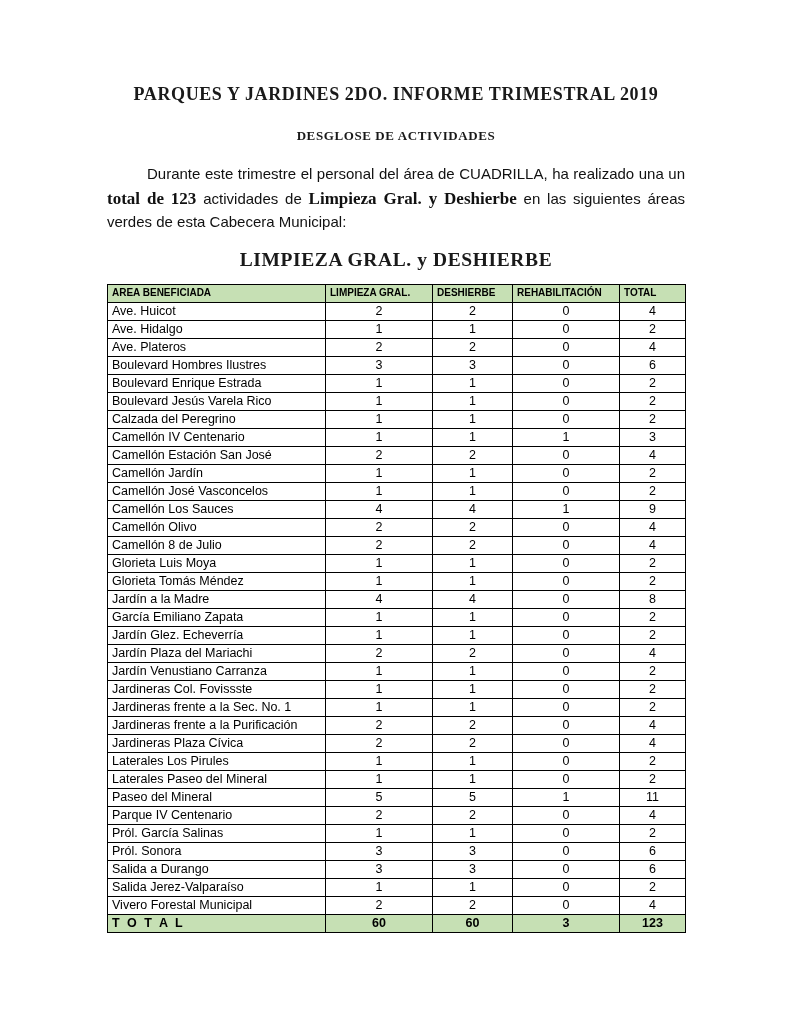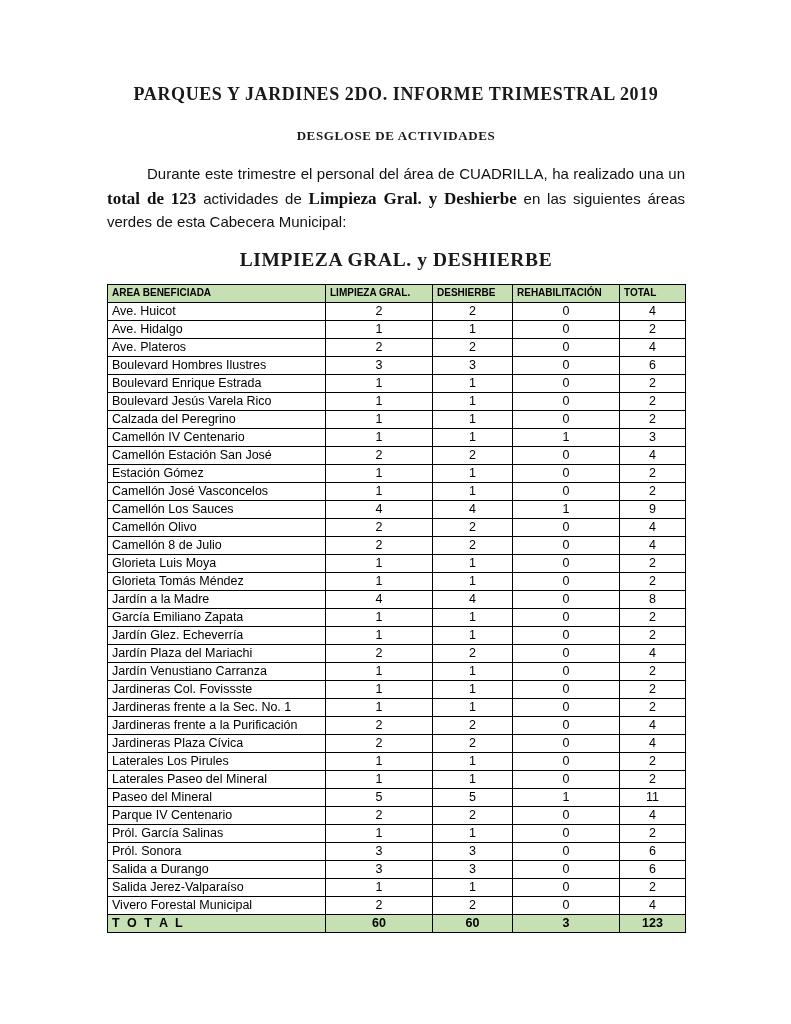--- a/index.html
+++ b/index.html
@@ -179,21 +179,21 @@
           <td class="num">3</td>
         </tr>
         <tr>
           <td class="area">Camellón Estación San José</td>
           <td class="num">2</td>
           <td class="num">2</td>
           <td class="num">0</td>
           <td class="num">4</td>
         </tr>
         <tr>
-          <td class="area">Estación Gómez</td>
+          <td class="area">Camellón Jardín</td>
           <td class="num">1</td>
           <td class="num">1</td>
           <td class="num">0</td>
           <td class="num">2</td>
         </tr>
         <tr>
           <td class="area">Camellón José Vasconcelos</td>
           <td class="num">1</td>
           <td class="num">1</td>
           <td class="num">0</td>

